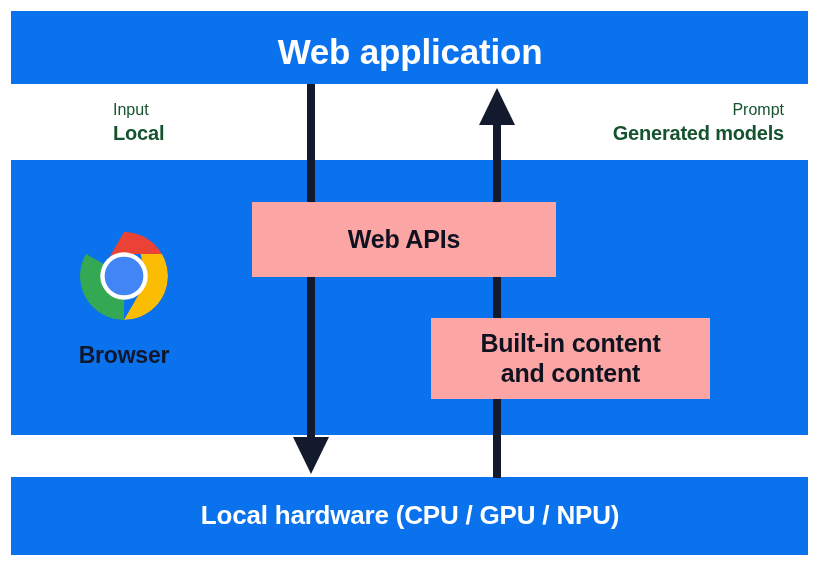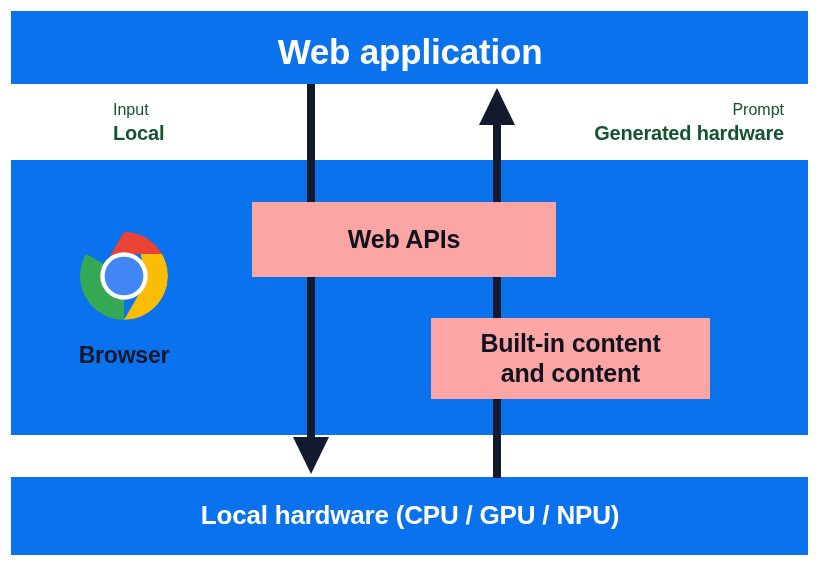--- a/index.html
+++ b/index.html
@@ -170,21 +170,21 @@
   <div class="band" id="band-local-hardware"></div>
   <div class="band-label" id="label-local-hardware">Local hardware (CPU / GPU / NPU)</div>
 
   <div class="flow-note" id="flow-input">
     <span class="flow-kind">Input</span>
     <span class="flow-value">Local</span>
   </div>
 
   <div class="flow-note" id="flow-output">
     <span class="flow-kind">Prompt</span>
-    <span class="flow-value">Generated hardware</span>
+    <span class="flow-value">Generated models</span>
   </div>
 
   <svg class="arrow-svg" id="arrow-prompt-down" viewBox="0 0 40 392">
     <rect x="16" y="0" width="8" height="358" fill="#141a2e"></rect>
     <polygon points="2,353 38,353 20,390" fill="#141a2e"></polygon>
   </svg>
 
   <svg class="arrow-svg" id="arrow-generated-up" viewBox="0 0 40 390">
     <rect x="16" y="33" width="8" height="357" fill="#141a2e"></rect>
     <polygon points="20,0 38,37 2,37" fill="#141a2e"></polygon>

